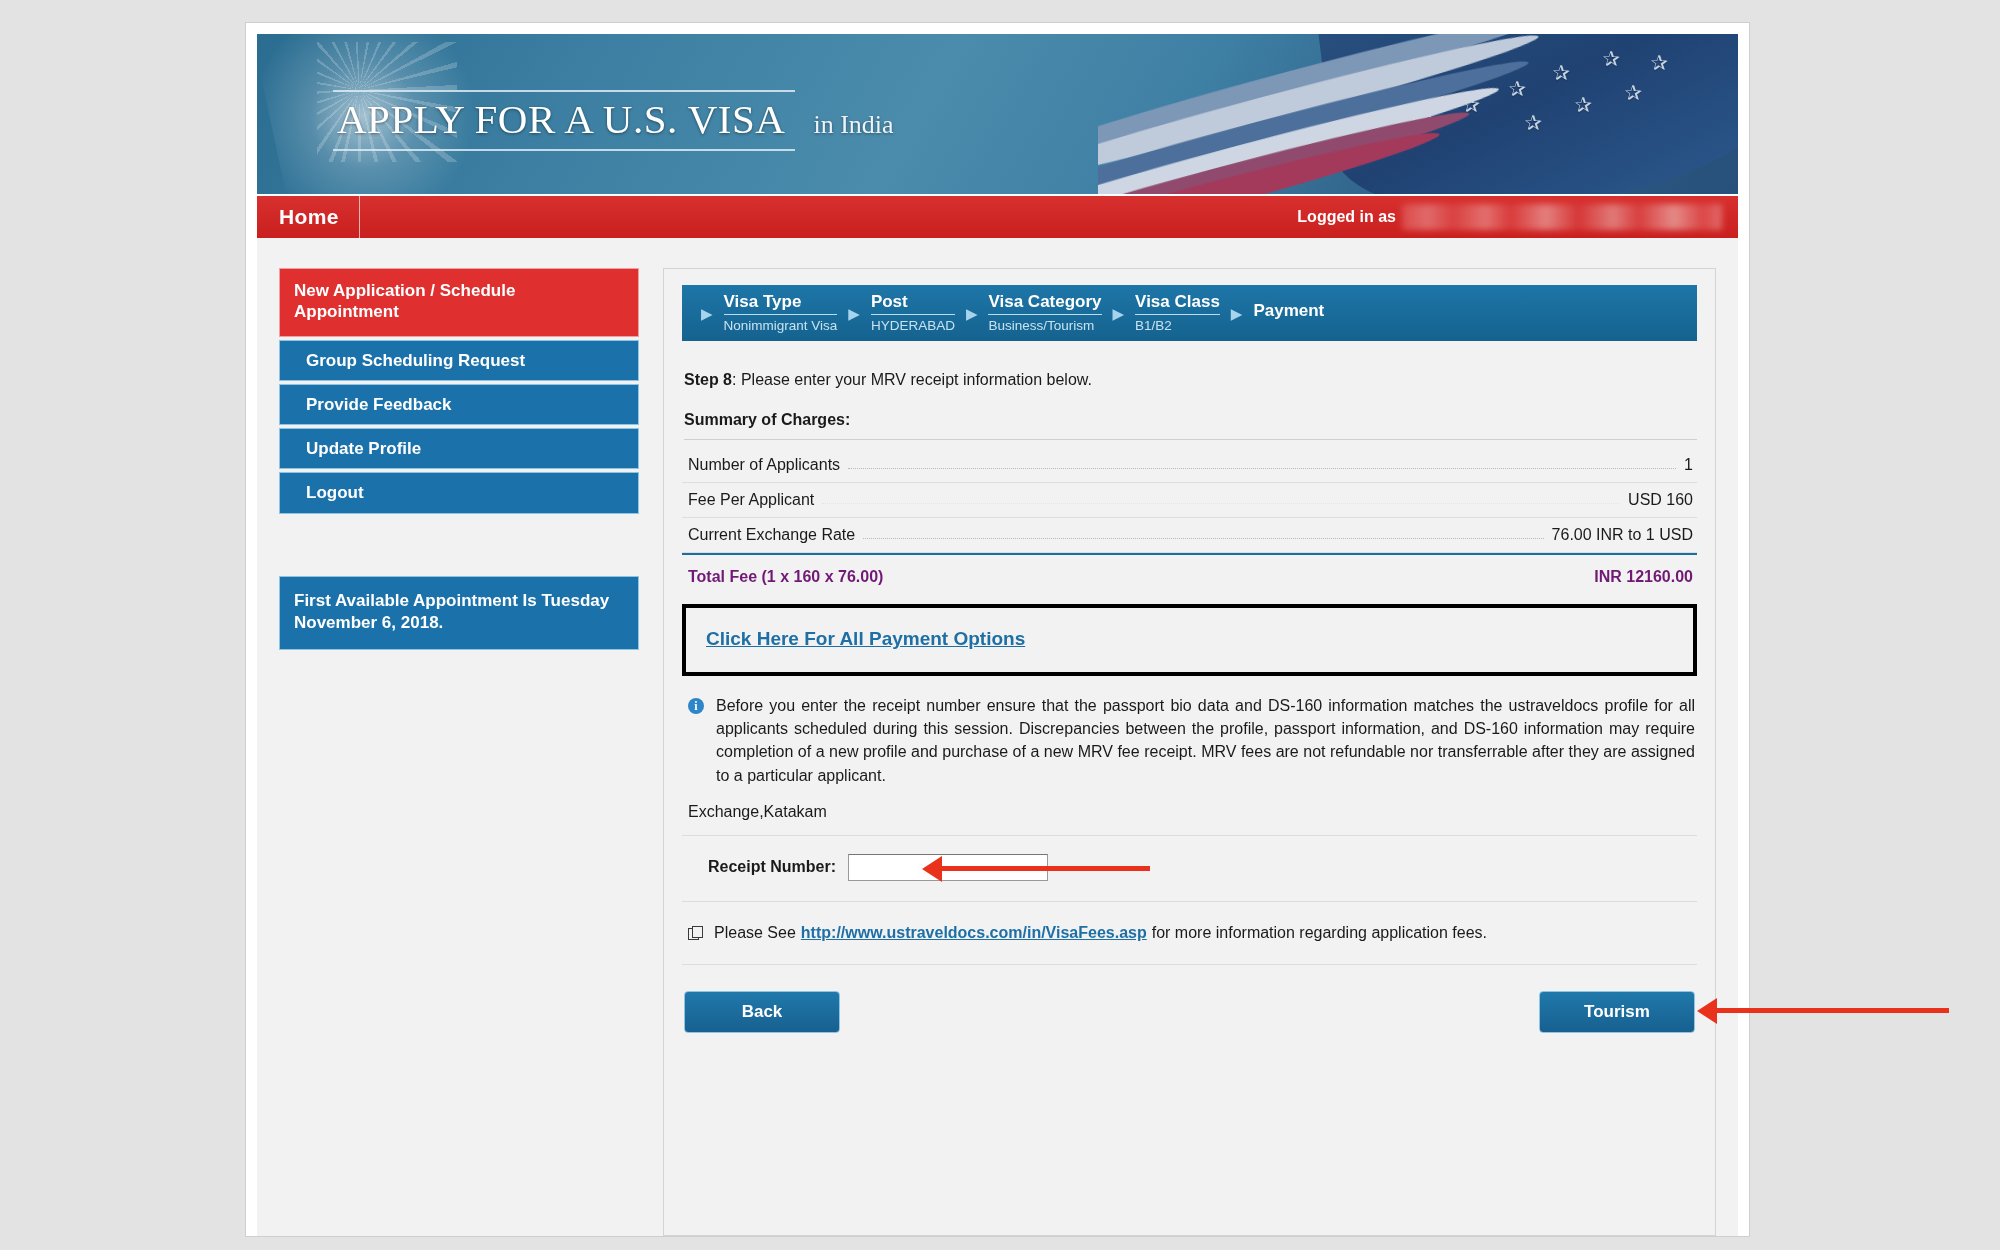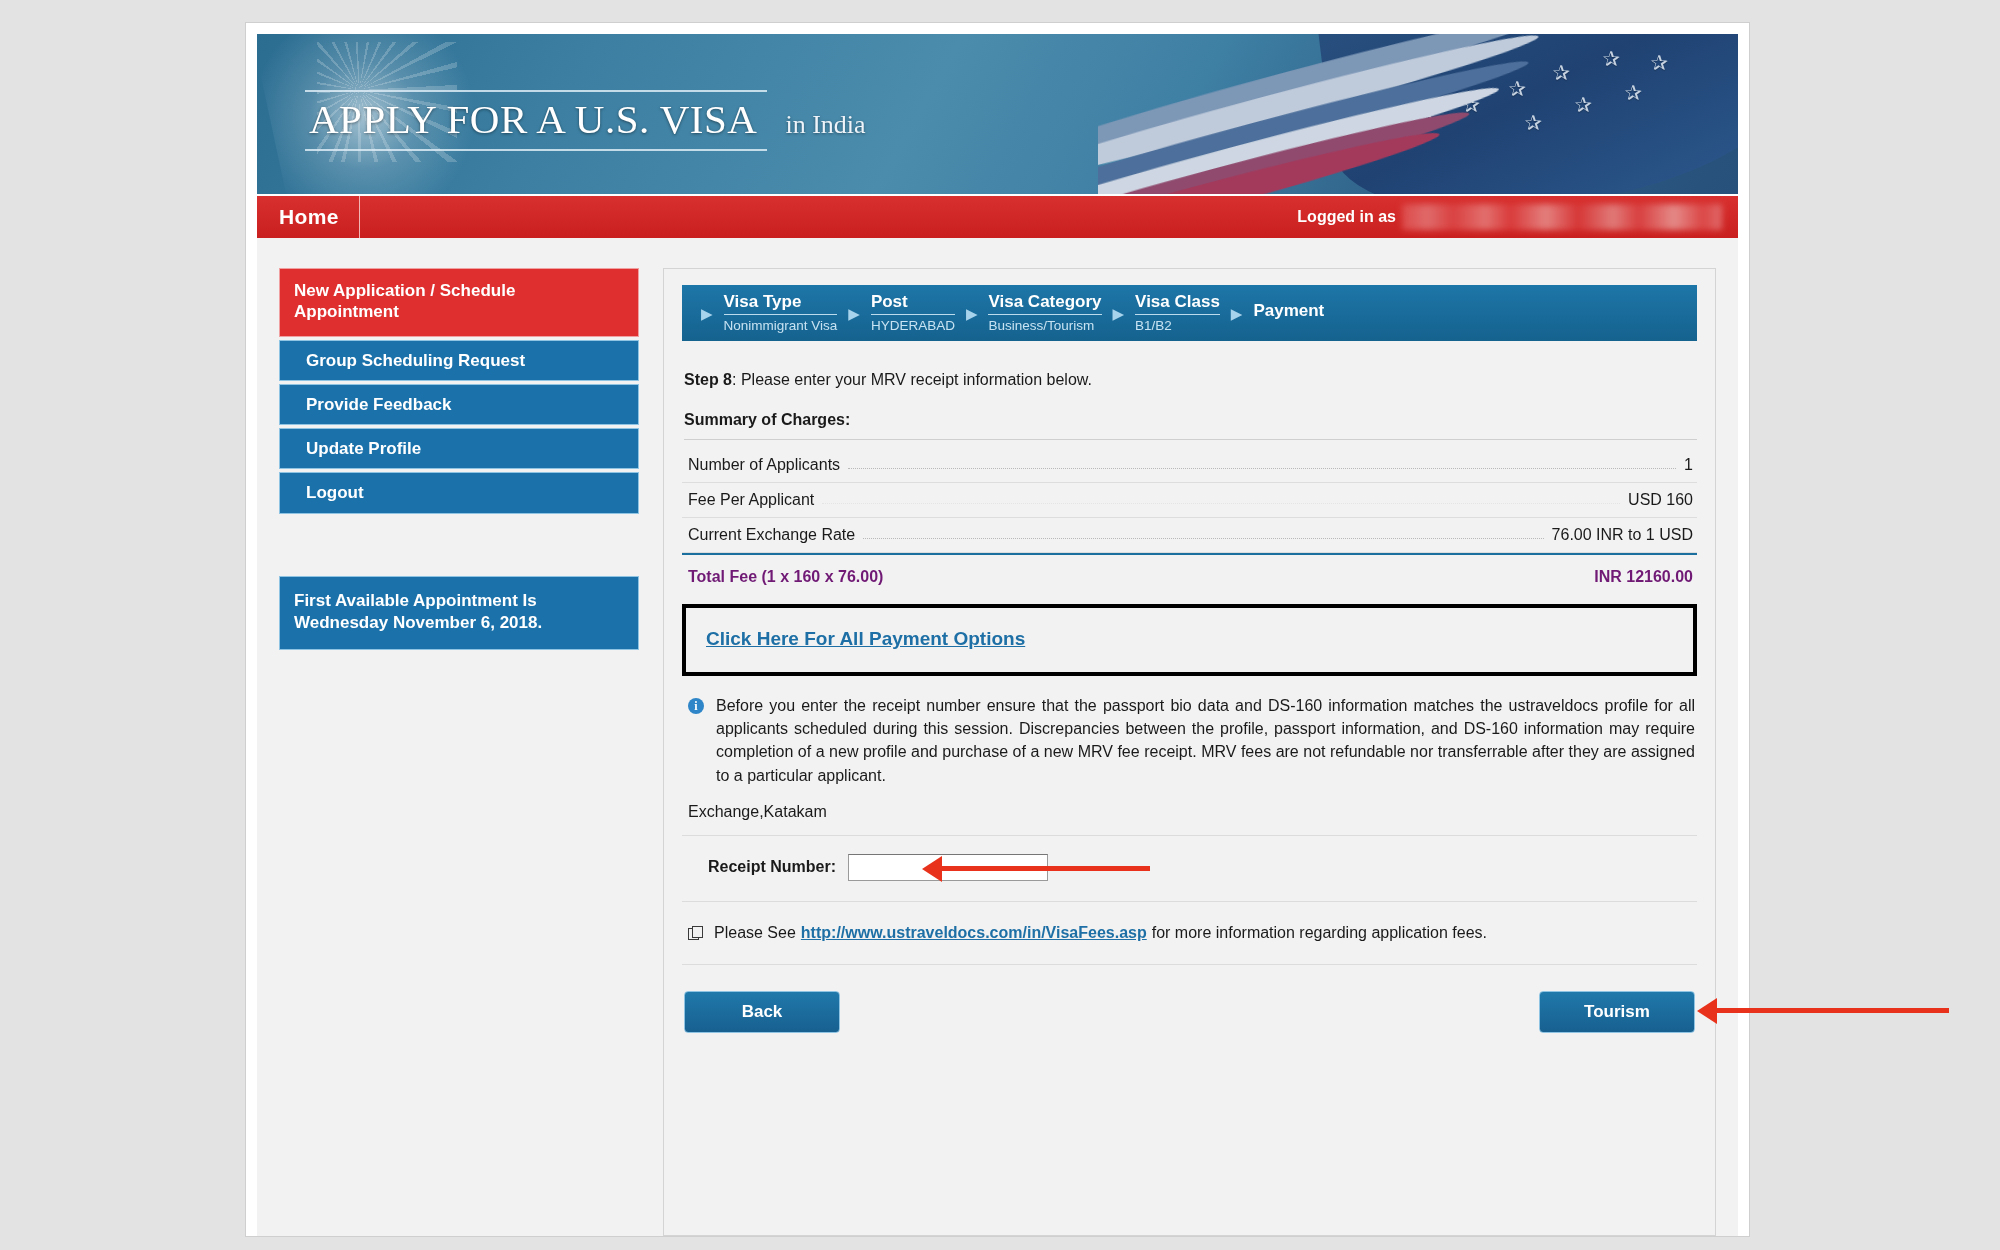--- a/index.html
+++ b/index.html
@@ -104,20 +104,21 @@
   #banner-title {
     font-family: "Liberation Serif", serif;
     font-size: 41px;
     letter-spacing: .5px;
     color: #ffffff;
     padding: 3px 10px 6px 4px;
     border-top: 2px solid rgba(220,235,245,.85);
     border-bottom: 2px solid rgba(220,235,245,.85);
     text-shadow: 0 1px 3px rgba(0,0,0,.45);
     white-space: nowrap;
+    margin-left: 28px;
   }
   #banner-subtitle {
     font-family: "Liberation Serif", serif;
     font-size: 26px;
     color: #eef4f9;
     margin-left: 18px;
     text-shadow: 0 1px 3px rgba(0,0,0,.4);
     white-space: nowrap;
   }
 
@@ -504,21 +505,21 @@
     </div>
 
     <div id="content">
 
       <div id="sidebar">
         <div class="side-item active">New Application / Schedule Appointment</div>
         <div class="side-item">Group Scheduling Request</div>
         <div class="side-item">Provide Feedback</div>
         <div class="side-item">Update Profile</div>
         <div class="side-item">Logout</div>
-        <div id="appointment-box">First Available Appointment Is Wednesday November 6, 2018.</div>
+        <div id="appointment-box">First Available Appointment Is Tuesday November 6, 2018.</div>
       </div>
 
       <div id="main-panel">
 
         <div id="steps">
           <span class="step-arrow">▶</span>
           <div class="step">
             <span class="step-title">Visa Type</span>
             <span class="step-value">Nonimmigrant Visa</span>
           </div>

